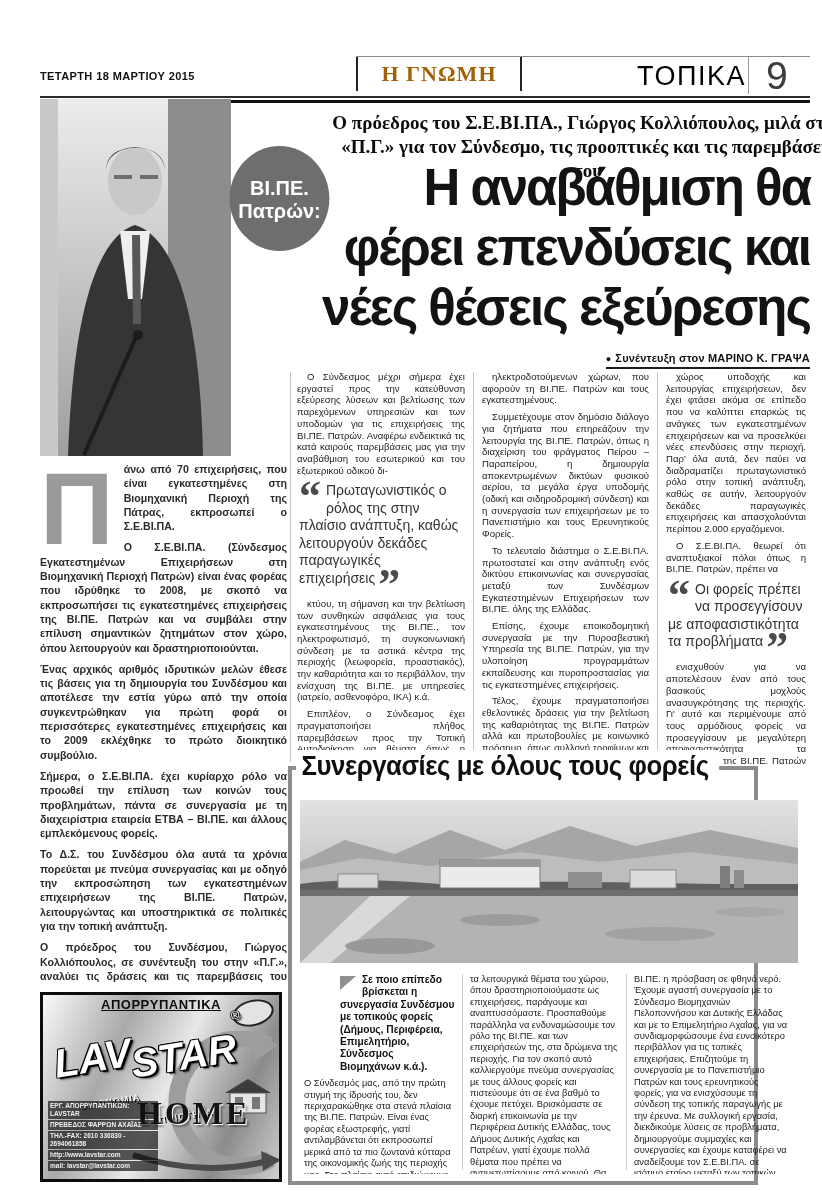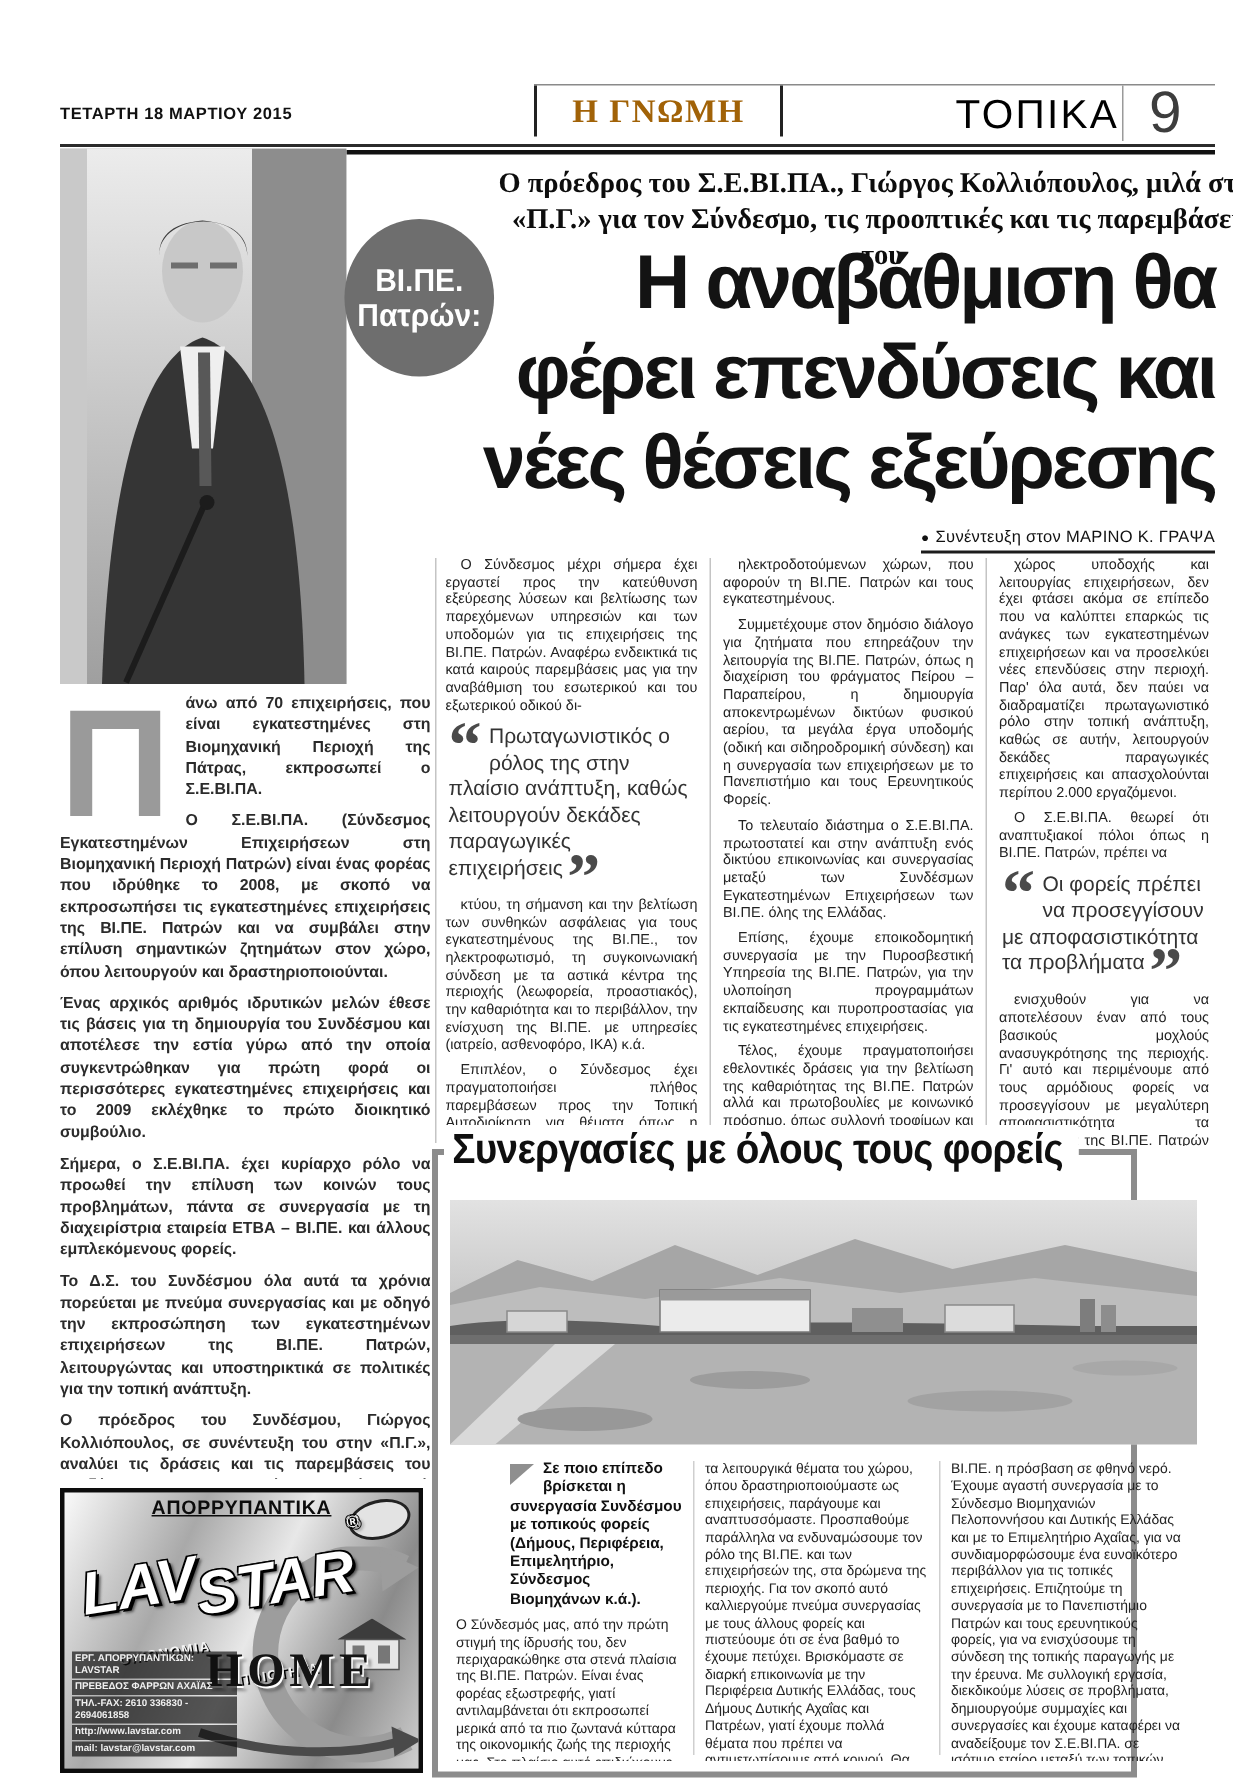--- a/index.html
+++ b/index.html
@@ -17,21 +17,21 @@
   .rule1{position:absolute;left:40px;top:96px;width:770px;height:2px;background:#2b2b2b;}
   .rule2{position:absolute;left:40px;top:100px;width:770px;height:3px;background:#111;}
   
   .kicker{position:absolute;left:286px;top:111px;width:524px;text-align:center;
           font-family:"Liberation Serif",serif;font-weight:700;font-size:19px;line-height:24px;color:#0d0d0d;margin-left:40px;}
   .badge{position:absolute;left:227px;top:146px;width:105px;height:105px;border-radius:50%;background:#6e6e6e;
          color:#fff;display:flex;flex-direction:column;align-items:center;justify-content:center;
          font-weight:700;font-size:21px;line-height:23px;z-index:3;transform:scaleX(.95);}
   .headline{position:absolute;left:238px;top:158px;width:572px;text-align:right;font-weight:700;
             font-size:51px;line-height:60px;letter-spacing:-2px;color:#131313;z-index:2;}
-  .byline{position:absolute;right:12px;top:352px;font-size:11px;font-weight:400;letter-spacing:.2px;
+  .byline{position:absolute;right:12px;top:352px;font-size:11px;font-weight:700;letter-spacing:.2px;
           border-bottom:2px solid #1c1c1c;padding-bottom:3px;color:#111;}
   .byline .dot{font-size:9px;margin-right:4px;}
   
   .portrait{position:absolute;left:40px;top:99px;width:191px;height:357px;background:#bdbdbd;}
   
   .leadcol{position:absolute;left:40px;top:462px;width:247px;height:524px;overflow:hidden;
            font-size:10.6px;line-height:14.3px;font-weight:700;color:#2b2b2b;text-align:justify;}
   .leadcol p{margin:0 0 7px;}
   .dropcap{float:left;font-size:102px;line-height:86px;color:#9a9a9a;font-weight:700;margin:4px 10px 2px 0;}
   

